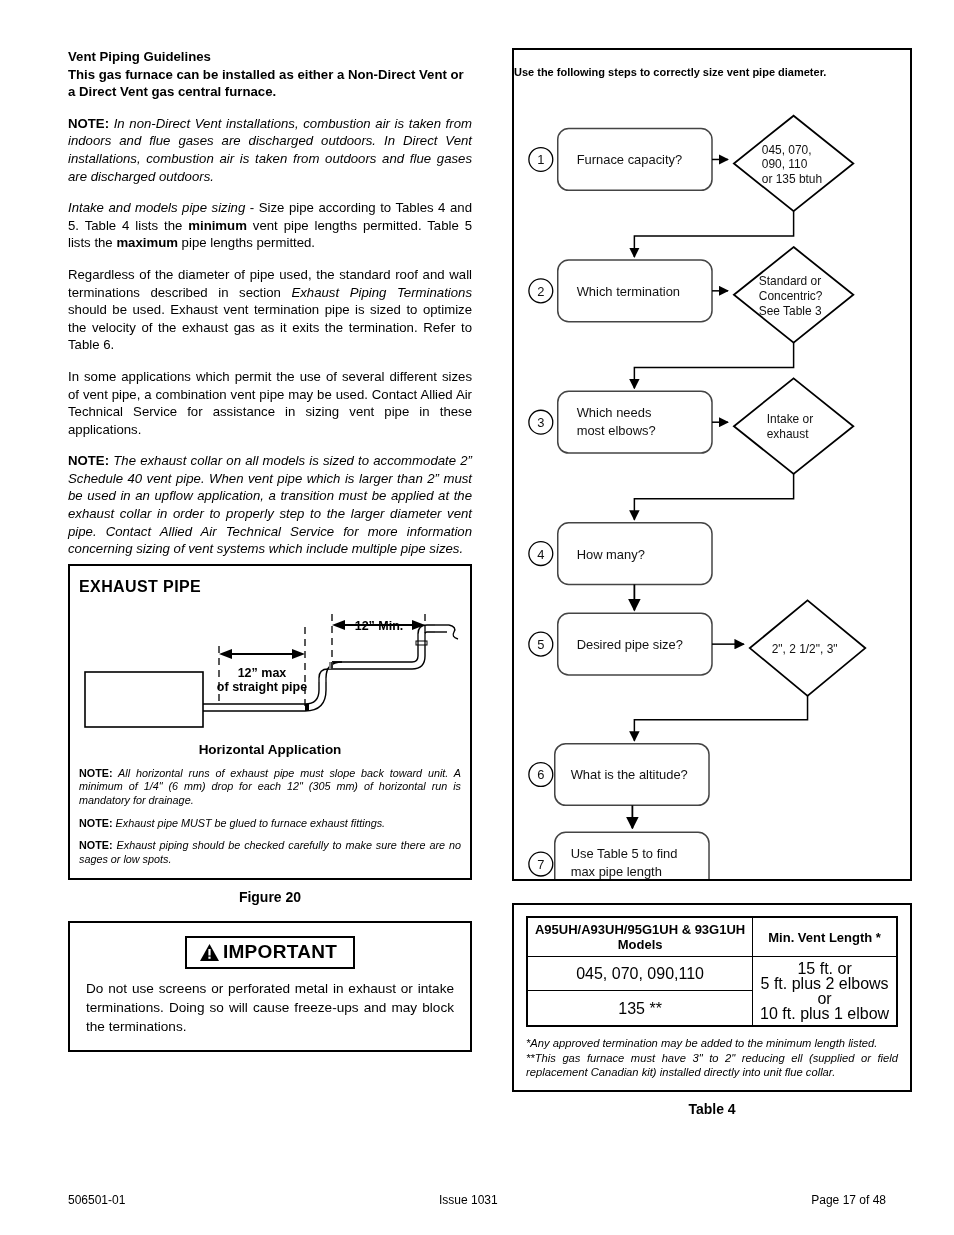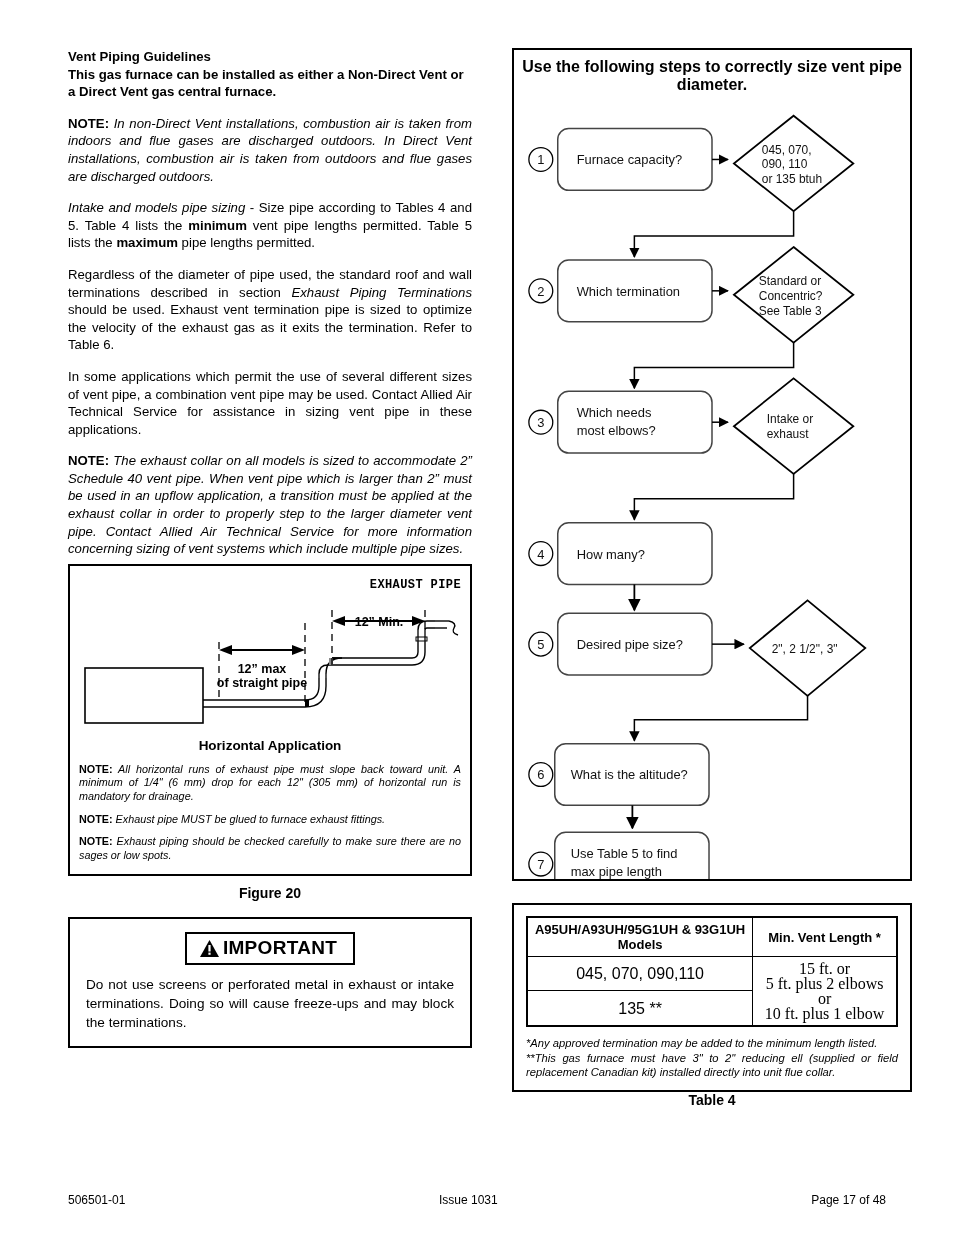--- a/index.html
+++ b/index.html
@@ -54,26 +54,25 @@
   
   .panel {
     border: 2.5px solid #000;
     background: #fff;
   }
   #figure20-box {
     margin-top: 6px;
     padding: 10px 9px 10px 9px;
   }
   .fig-title {
-    text-align: right;
-    font-weight: bold;
-    font-size: 12px;
+    text-align: left;
+    font-weight: bold;
+    font-size: 16px;
     letter-spacing: .4px;
     margin: 2px 0 4px 0;
-    font-family: Liberation Mono, monospace;
   }
   .fig-subtitle {
     text-align: center;
     font-weight: bold;
     font-size: 13.5px;
     margin: 2px 0 10px 0;
   }
   .fig-note {
     font-size: 10.8px;
     line-height: 13.6px;
@@ -116,24 +115,23 @@
     text-align: justify;
   }
 
   
   #flowchart-box {
     height: 833px;
     position: relative;
     padding: 0;
   }
   .fc-title {
-    text-align: center;
-    font-weight: bold;
-    font-size: 16px;
-    padding-top: 8px;
+    font-weight: bold;
+    font-size: 11px;
+    padding-top: 16px;
   }
   #flowchart-svg {
     position: absolute;
     left: 0; top: 0;
     width: 100%; height: 100%;
   }
   .fc-node-text {
     font-family: "Liberation Sans", sans-serif;
     font-size: 13px;
     fill: #111;
@@ -175,32 +173,33 @@
   table.vent th {
     font-size: 13px;
     font-weight: bold;
     line-height: 15px;
   }
   table.vent td {
     font-size: 16px;
     line-height: 15px;
     margin-left: 6px;
   }
-  td.rowspan-cell { font-size: 12.2px; line-height: 16px; font-family: Liberation Serif, serif; }
+  td.rowspan-cell { font-size: 12.2px; line-height: 16px; }
   .tbl-footnotes {
     font-size: 11.2px;
     line-height: 14.5px;
     font-style: italic;
     text-align: justify;
     margin-top: 9px;
   }
   .tbl-caption {
     text-align: center;
     font-weight: bold;
     font-size: 14px;
+    margin-top: 9px;
   }
 
   
   #footer {
     position: absolute;
     left: 68px; right: 68px;
     bottom: 28px;
     display: flex;
     justify-content: space-between;
     font-size: 12px;

